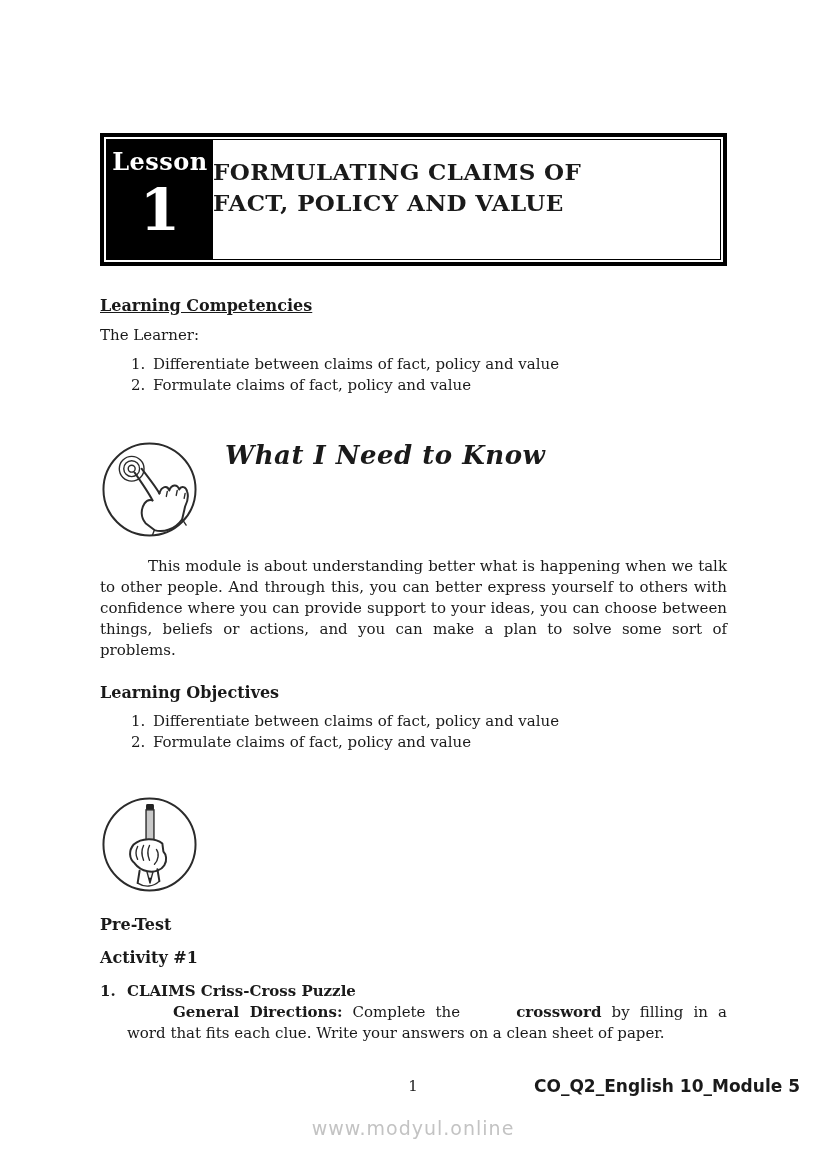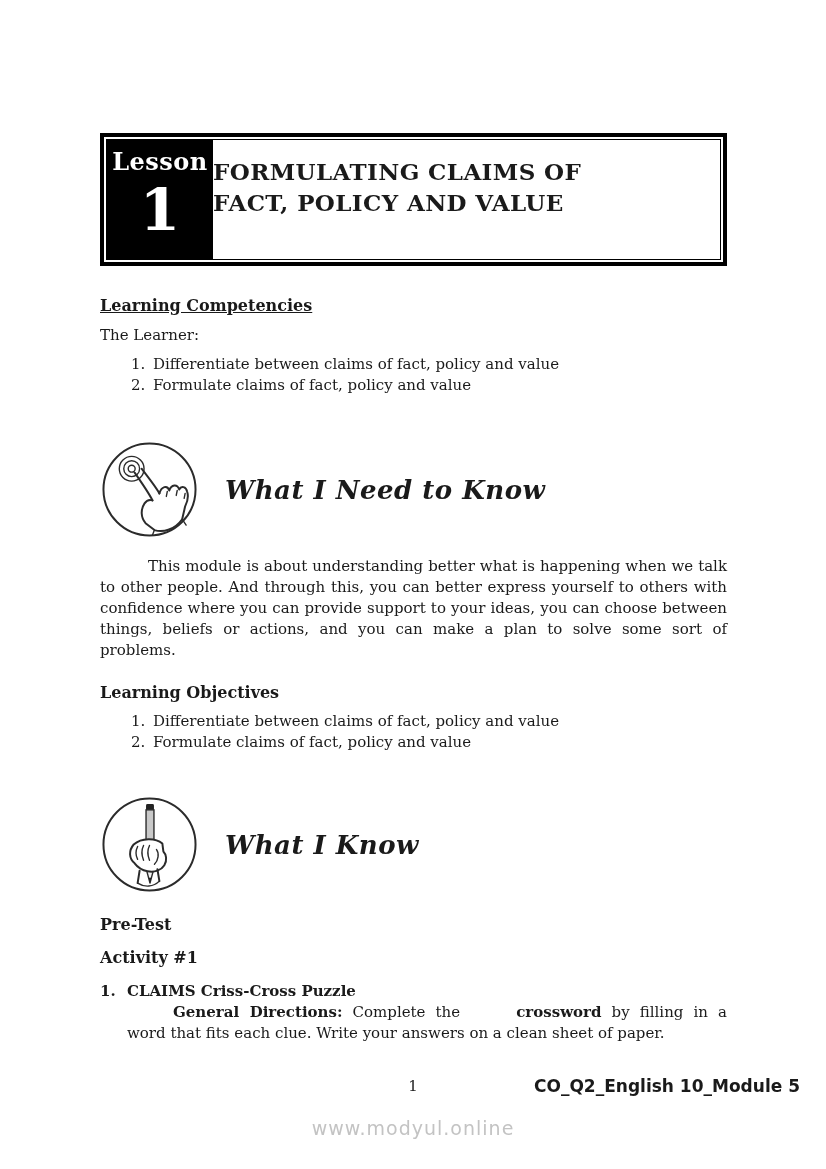--- a/index.html
+++ b/index.html
@@ -85,21 +85,20 @@
     line-height: 21px;
     display: flex;
   }
   ol.num-list .li-num {
     width: 22px;
     flex: 0 0 auto;
   }
 
   .icon-row {
     display: flex;
-    align-items: center;
   }
   .icon-row-1 { margin-top: 44px; }
   .icon-row-2 { margin-top: 42px; }
   .icon-circle {
     width: 99px;
     height: 99px;
     flex: 0 0 auto;
   }
   .icon-heading {
     font-weight: bold;
@@ -241,21 +240,20 @@
         <path d="M49,83.5 L52,83.5 L50.5,89 Z" fill="#222"></path>
         <path d="M34,50 C29,56 29,64 35,69 C38,73 43,76 48,77 C55,78.5 62,76 65,71 C68,66 67,60 64,57 L63,49 C56,43 42,43 34,50 Z" fill="#ffffff" stroke="#2b2b2b" stroke-width="2" stroke-linejoin="round"></path>
         <path class="thin" d="M38,52 C36,56 36,61 38,65"></path>
         <path class="thin" d="M44,51 C42,55 42,61 44,66"></path>
         <path class="thin" d="M50,51 C48,55 48,61 50,66"></path>
         <path class="thin" d="M57,55 C60,59 59,66 55,70"></path>
         <path class="ln" d="M40,76.5 L38,89"></path>
         <path class="ln" d="M58,75 L60,87"></path>
         <path class="thin" d="M38,89 C45,93.5 54,93 60,87"></path>
       </svg>
-      <div class="icon-heading">What I Know</div>
     </div>
 
     <div class="sect-heading h-pretest">Pre-Test</div>
     <div class="sect-heading h-activity">Activity #1</div>
 
     <div class="activity-item">
       <span class="item-num">1.</span>
       <div class="item-title">CLAIMS Criss-Cross Puzzle</div>
       <div class="directions">
         <span class="b">General Directions:</span>

